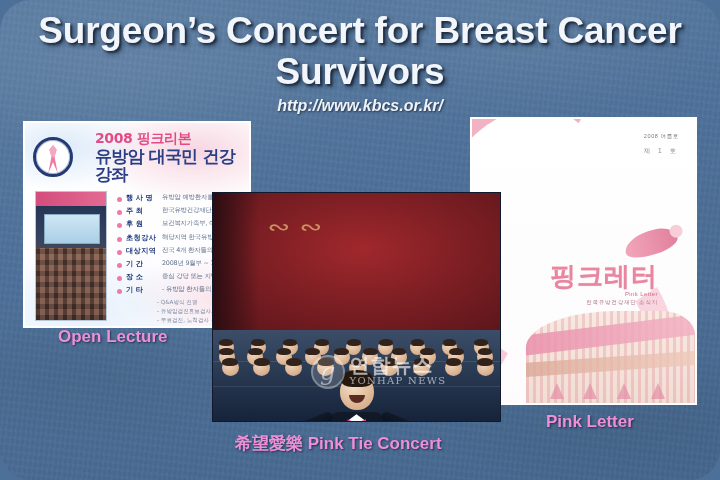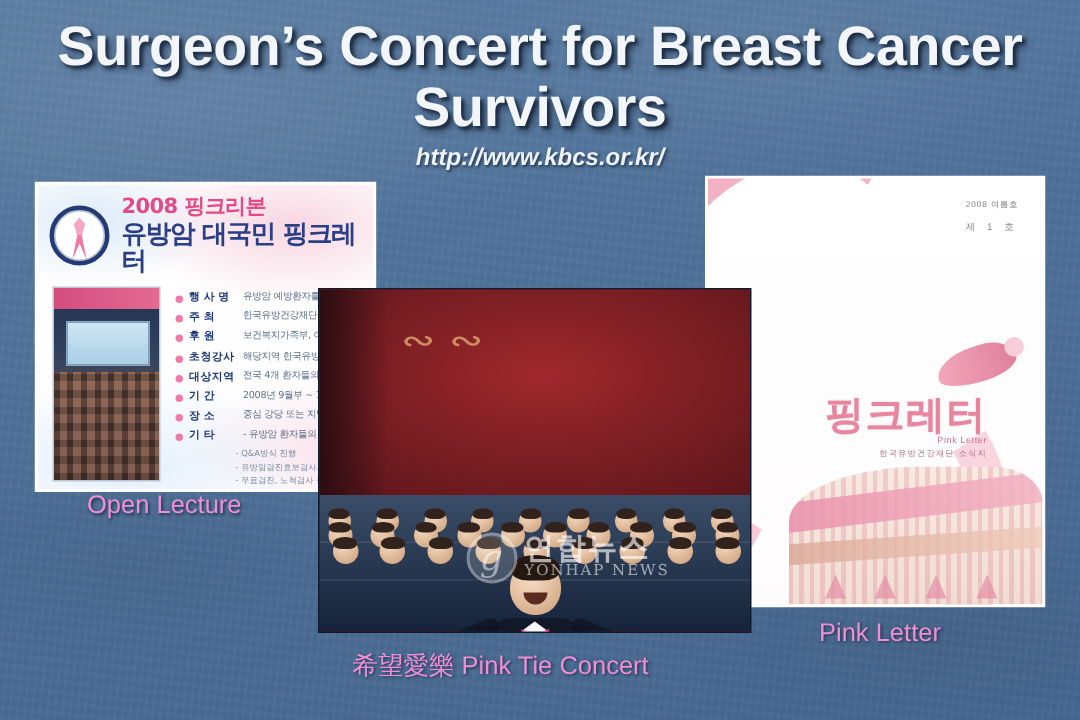--- a/index.html
+++ b/index.html
@@ -14,20 +14,21 @@
   #slide {
     position:absolute; inset:0;
     background:
       radial-gradient(ellipse 380px 140px at 18% 14%, rgba(255,255,255,.075), rgba(255,255,255,0) 70%),
       radial-gradient(ellipse 300px 120px at 72% 8%,  rgba(255,255,255,.055), rgba(255,255,255,0) 70%),
       radial-gradient(ellipse 420px 160px at 55% 62%, rgba(255,255,255,.045), rgba(255,255,255,0) 72%),
       radial-gradient(ellipse 260px 100px at 12% 78%, rgba(0,0,0,.05), rgba(0,0,0,0) 70%),
       radial-gradient(ellipse 300px 110px at 88% 88%, rgba(0,0,0,.06), rgba(0,0,0,0) 70%),
       linear-gradient(168deg, #5b7da3 0%, #4e7099 42%, #4a6b93 72%, #46678f 100%);
     overflow:hidden;
+    border-radius:31px;
   }
   #slide::after{
     content:"";
     position:absolute; inset:0;
     background:
       repeating-linear-gradient(96deg, rgba(255,255,255,.020) 0 2px, rgba(0,0,0,.013) 2px 5px),
       repeating-linear-gradient(6deg,  rgba(255,255,255,.014) 0 3px, rgba(0,0,0,.010) 3px 7px);
     pointer-events:none;
   }
 
@@ -80,21 +81,21 @@
     width:13px; height:28px;
     background:
       radial-gradient(ellipse 7px 9px at 50% 22%, #f6a8c2 60%, rgba(246,168,194,0) 62%),
       linear-gradient(#f48ab0,#ef6e9e);
     clip-path:polygon(50% 0%,78% 16%,62% 42%,86% 100%,50% 62%,14% 100%,38% 42%,22% 16%);
   }
   .lec-logo .ringtxt{
     position:absolute; inset:0; border-radius:50%;
     box-shadow:inset 0 0 0 1px rgba(35,58,117,.35);
   }
-  .lec-ko{ margin-left:8px; line-height:1.08; }
+  .lec-ko{ margin-left:22px; line-height:1.08; }
   .lec-ko .l1{ font-size:14px; font-weight:bold; color:#e24b86; letter-spacing:-.4px;
                font-family:"DejaVu Sans", sans-serif; }
   .lec-ko .l2{ font-size:17px; font-weight:bold; color:#2b3f86; letter-spacing:-.8px; margin-top:1px;
                font-family:"DejaVu Sans", sans-serif; }
 
   .lec-photo{
     position:absolute; left:10px; top:68px; width:72px; height:130px;
     border:1px solid #b9c6d6; overflow:hidden;
     background:linear-gradient(#203050,#33425f 35%,#6b5248 70%,#8a6a55);
   }
@@ -292,21 +293,21 @@
   }
   .cc-mark .txt{ margin-left:5px; line-height:1.04; }
   .cc-mark .ko{ font-size:20px; font-weight:bold; color:rgba(255,255,255,.88);
                 font-family:"DejaVu Sans", sans-serif; letter-spacing:1px; }
   .cc-mark .en{ font-size:10px; color:rgba(255,255,255,.80); letter-spacing:1.3px;
                 font-family:"DejaVu Serif", serif; }
 
   
   .caption{
     position:absolute; z-index:7;
-    font-size:17px; font-weight:normal; color:#ee8fd8; white-space:nowrap;
+    font-size:17px; font-weight:bold; color:#ee8fd8; white-space:nowrap;
     text-shadow:1px 1px 2px rgba(20,32,52,.75);
   }
   #cap-lecture{ left:58px; top:327px; }
   #cap-concert{ left:235px; top:432px; }
   #cap-pinkletter{ left:546px; top:412px; }
   #cap-concert .cjk{ font-family:"DejaVu Sans", sans-serif; }
 </style>
 </head>
 <body>
 
@@ -321,21 +322,21 @@
     <div class="frame">
       <div class="lec-bg"></div>
 
       <div class="lec-head">
         <div class="lec-logo">
           <div class="ringtxt"></div>
           <div class="rib"></div>
         </div>
         <div class="lec-ko">
           <div class="l1">2008 핑크리본</div>
-          <div class="l2">유방암 대국민 핑크레터</div>
+          <div class="l2">유방암 대국민 건강강좌</div>
         </div>
       </div>
 
       <div class="lec-photo">
         <div class="bartop"></div>
         <div class="screen"></div>
         <div class="crowd"></div>
       </div>
 
       <div class="lec-list" id="lec-list">

